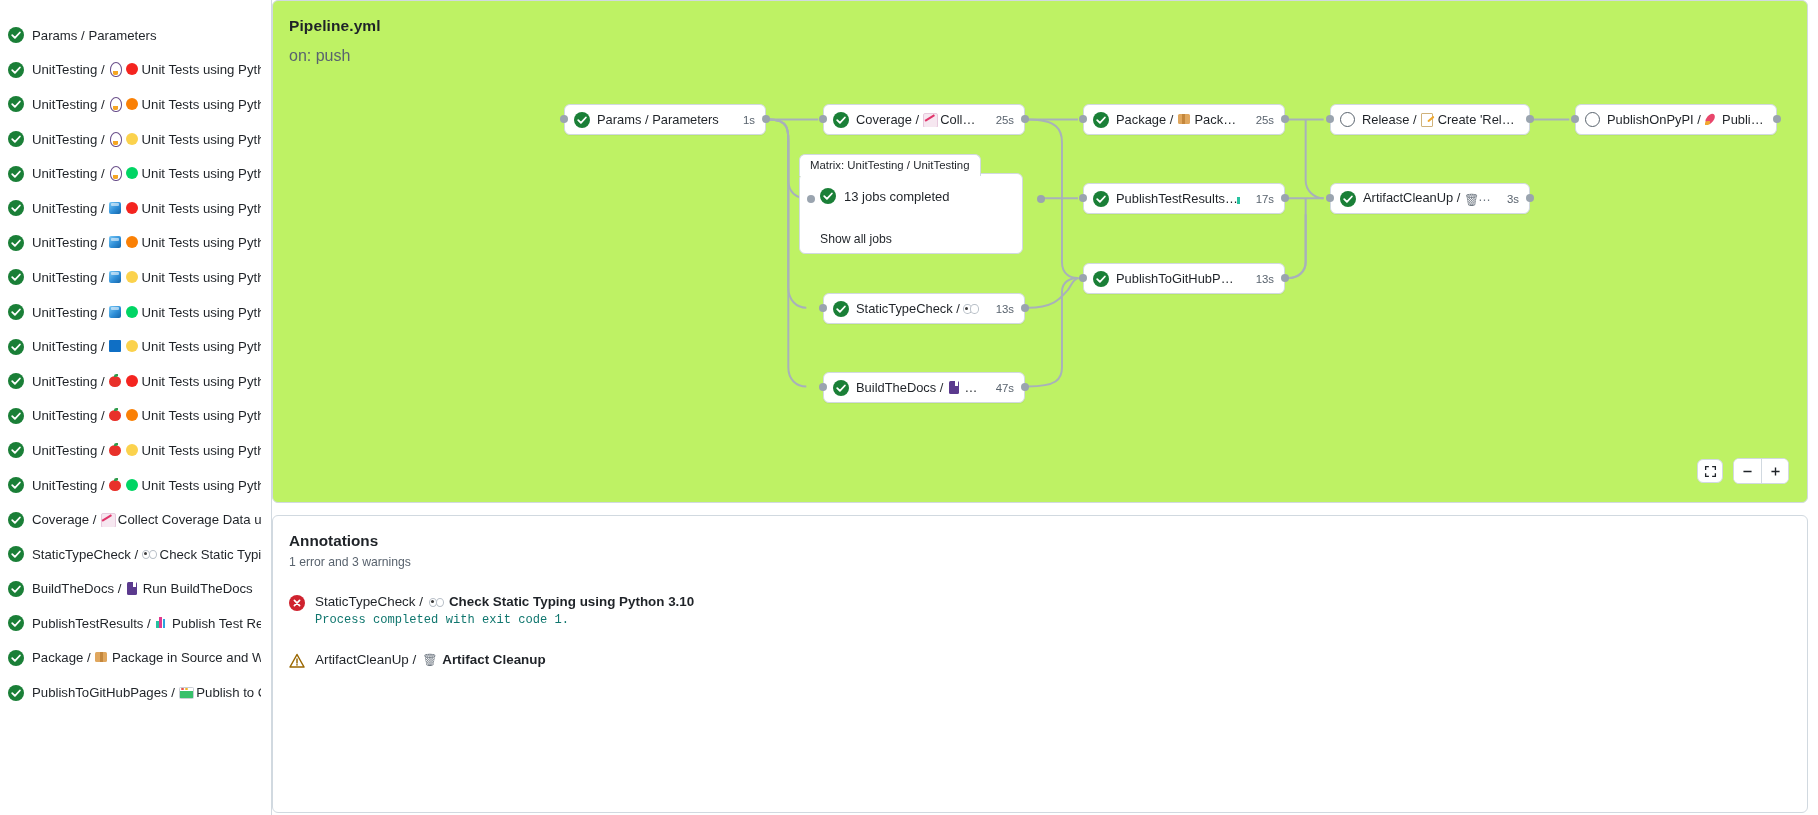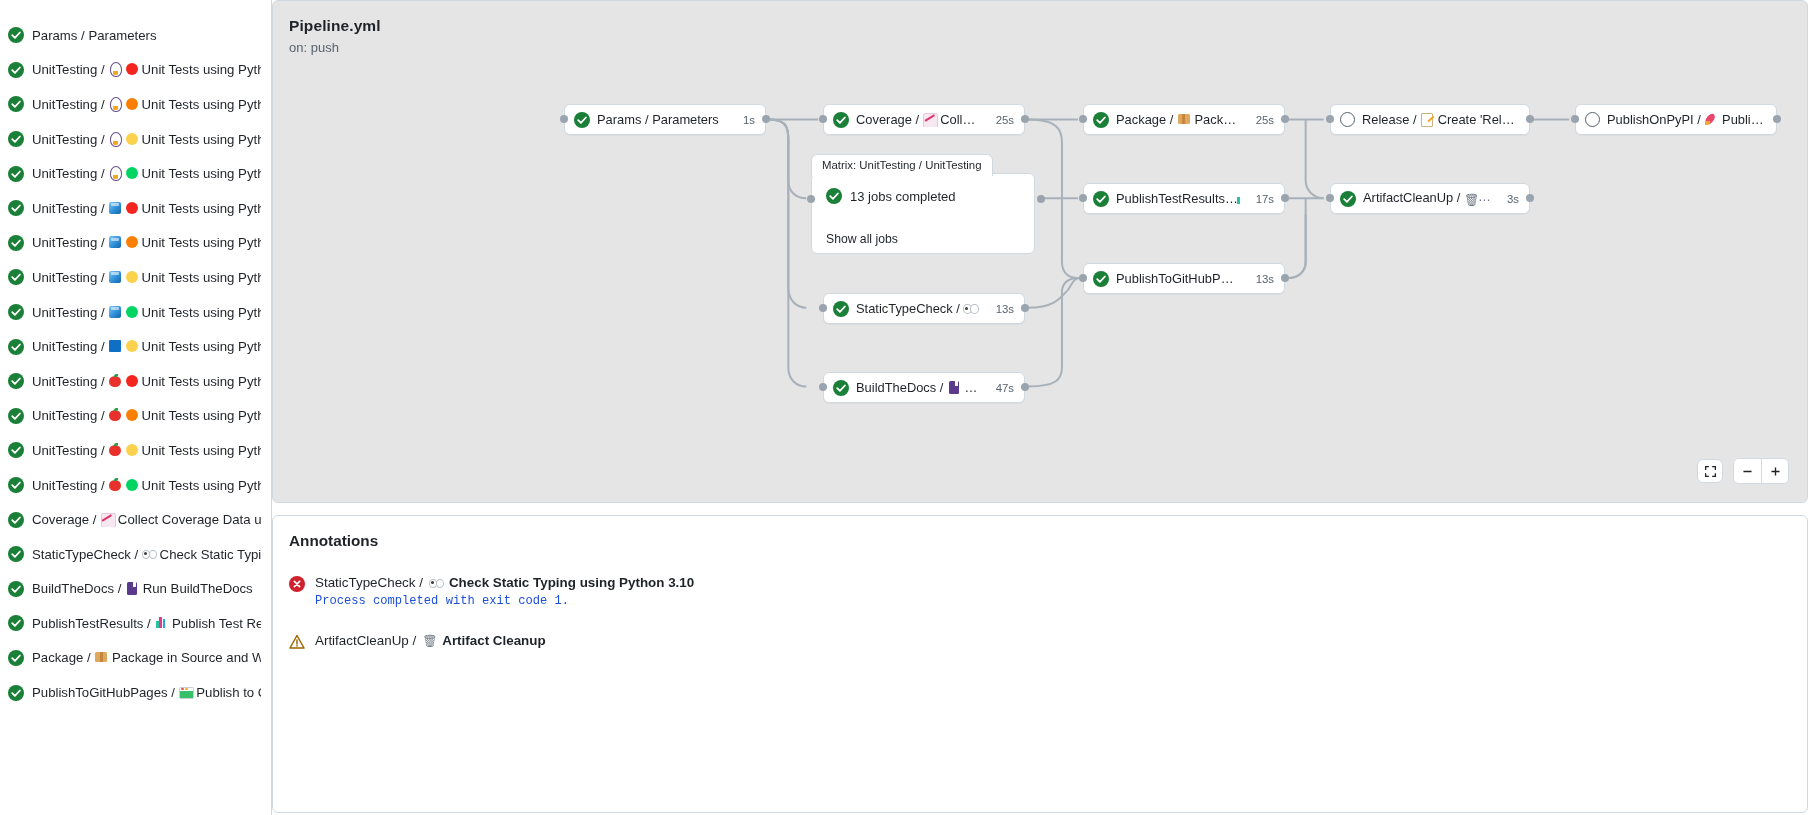--- a/index.html
+++ b/index.html
@@ -88,28 +88,28 @@
   .main {
     flex: 1 1 auto;
     background: #ffffff;
     padding: 0 10px 0 0;
     overflow: hidden;
   }
   .graph-card {
     position: relative;
     margin: 0 0 0 0;
     height: 503px;
-    background: #e5e5e5;
+    background: #bef264;
     border: 1px solid #d1d9e0;
     border-radius: 6px;
     overflow: hidden;
   }
   .graph-header { padding: 16px 0 0 16px; }
   .wf-title { font-size: 15.5px; font-weight: 600; color: #1f2328; letter-spacing: .1px;}
-  .wf-sub { font-size: 13px; color: #59636e; margin-top: 5px; }
+  .wf-sub { font-size: 16px; color: #59636e; margin-top: 12px; }
 
   .canvas { position: absolute; inset: 0; }
   svg.edges { position: absolute; left: 0; top: 0; width: 100%; height: 100%; }
 
   .node {
     position: absolute;
     background: #ffffff;
     border: 1px solid #d1d9e0;
     border-radius: 6px;
     height: 31px;
@@ -180,21 +180,21 @@
     height: 298px;
     overflow: hidden;
   }
   .ann-title { font-size: 15.3px; font-weight: 600; }
   .ann-sub { font-size: 12.2px; color: #59636e; margin-top: 5px; }
   .ann-item { display: flex; gap: 10px; margin-top: 25px; }
   .ann-ico { flex: 0 0 16px; margin-top: 1px; }
   .ann-head { font-size: 13.4px; color: #1f2328; display:flex; align-items:center; gap:6px; }
   .ann-head b { font-weight: 600; }
   .ann-head .w { font-weight: 400; }
-  .ann-msg { font-size: 12.1px; color: #1d4ed8; margin-top: 4px; font-family: "Liberation Mono", monospace; }
+  .ann-msg { font-size: 12.1px; color: #0f766e; margin-top: 4px; font-family: "Liberation Mono", monospace; }
 </style>
 </head>
 <body>
 
 <div class="page">
 
   <div class="sidebar">
     <div id="joblist">
         <div class="job-row">
           <svg class="ok-icon" viewBox="0 0 16 16">
@@ -473,21 +473,21 @@
               </svg>
               <span class="nlabel">BuildTheDocs / <span class="ico ico-book"></span>&nbsp;Run Buil...</span>
               <span class="dur">47s</span>
             </div>
             <div class="port" style="left: 546px; top: 382px;"></div>
             <div class="port" style="left: 748px; top: 382px;"></div>
             <div class="port" style="left: 534px; top: 194px;"></div>
             <div class="port" style="left: 764px; top: 194px;"></div>
           </div>
 
-        <div class="matrix" style="left:538px; top:172px; width:224px; height:81px;">
+        <div class="matrix" style="left:526px; top:172px; width:224px; height:81px;padding-left:6px;">
           <div class="matrix-tab">Matrix: UnitTesting / UnitTesting</div>
           <div class="matrix-body">
             <div class="matrix-row">
               <svg class="ok-icon" viewBox="0 0 16 16">
                 <circle cx="8" cy="8" r="8" fill="#1a7f37"></circle>
                 <path d="M4.2 8.2 L6.9 10.9 L11.9 5.5" stroke="#fff" stroke-width="1.8" fill="none" stroke-linecap="round" stroke-linejoin="round"></path>
               </svg>
               <span>13 jobs completed</span>
             </div>
             <div class="matrix-link">Show all jobs</div>
@@ -515,20 +515,21 @@
                   <path d="M8 3 V13"></path>
                 </svg>
             </div>
           </div>
         </div>
       </div>
     </div>
 
     <div class="ann-card">
       <div class="ann-title">Annotations</div>
+      <div class="ann-sub">1 error and 3 warnings</div>
       <div id="annlist">
           <div class="ann-item">
             <span class="ann-ico"><svg width="16" height="16" viewBox="0 0 16 16">
                 <circle cx="8" cy="8" r="8" fill="#cf222e"></circle>
                 <path d="M5.4 5.4 L10.6 10.6 M10.6 5.4 L5.4 10.6" stroke="#fff" stroke-width="1.7" stroke-linecap="round"></path>
               </svg></span>
             <div>
               <div class="ann-head">
                 <span class="w">StaticTypeCheck / </span>
                 <span class="ico ico-eyes">

